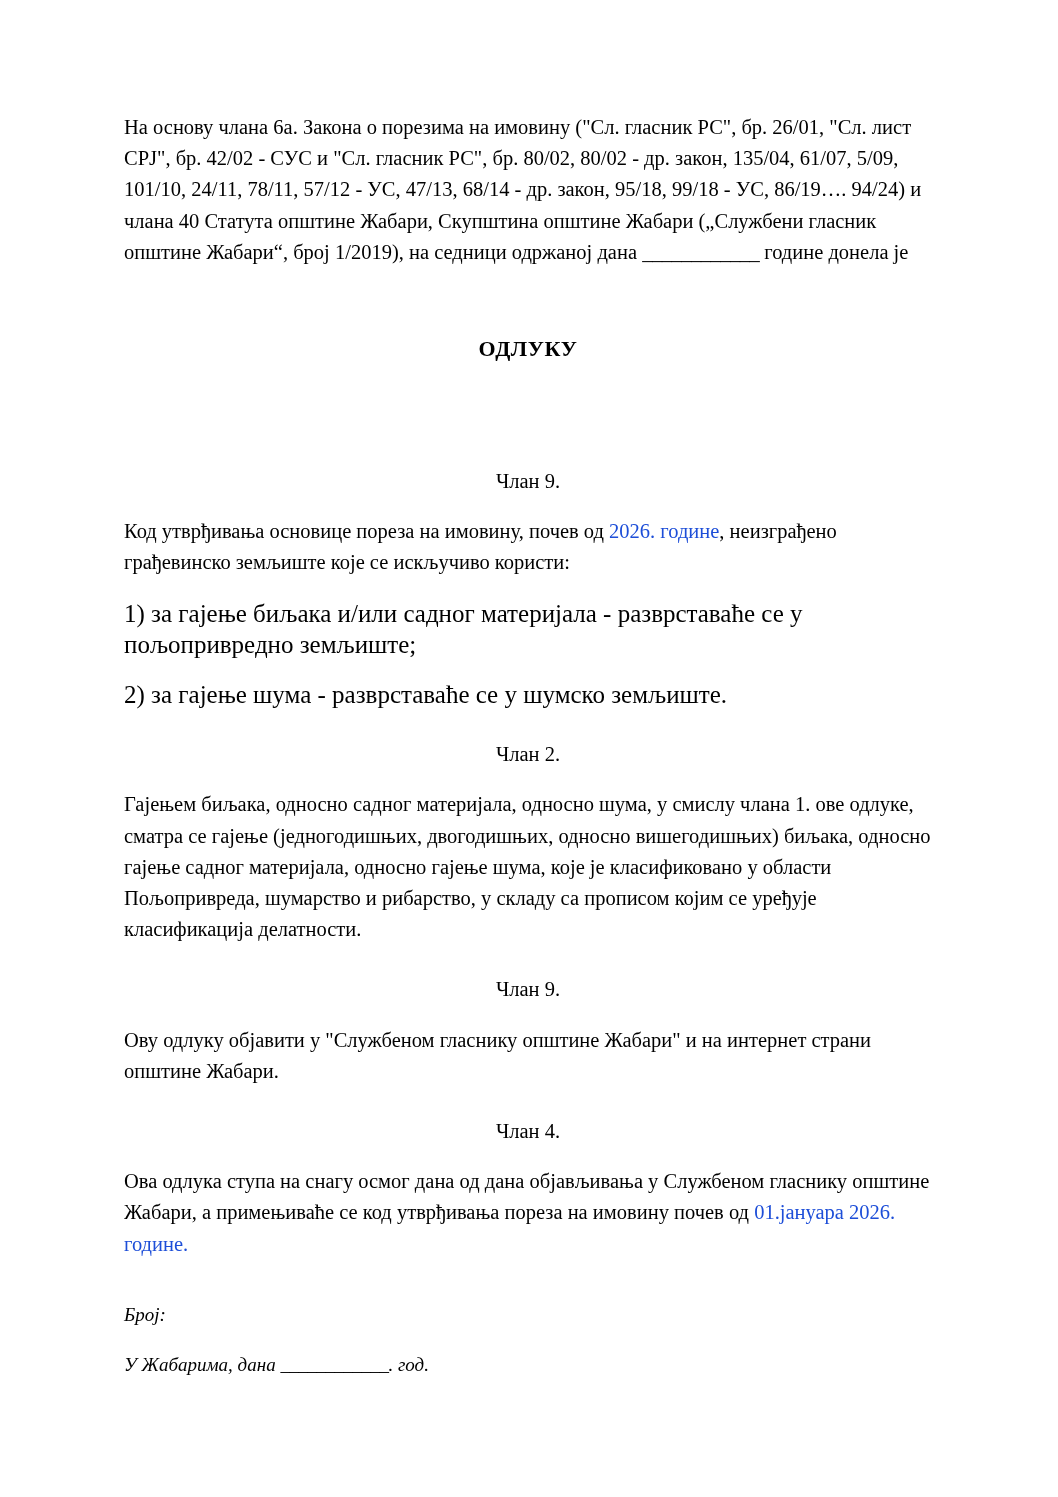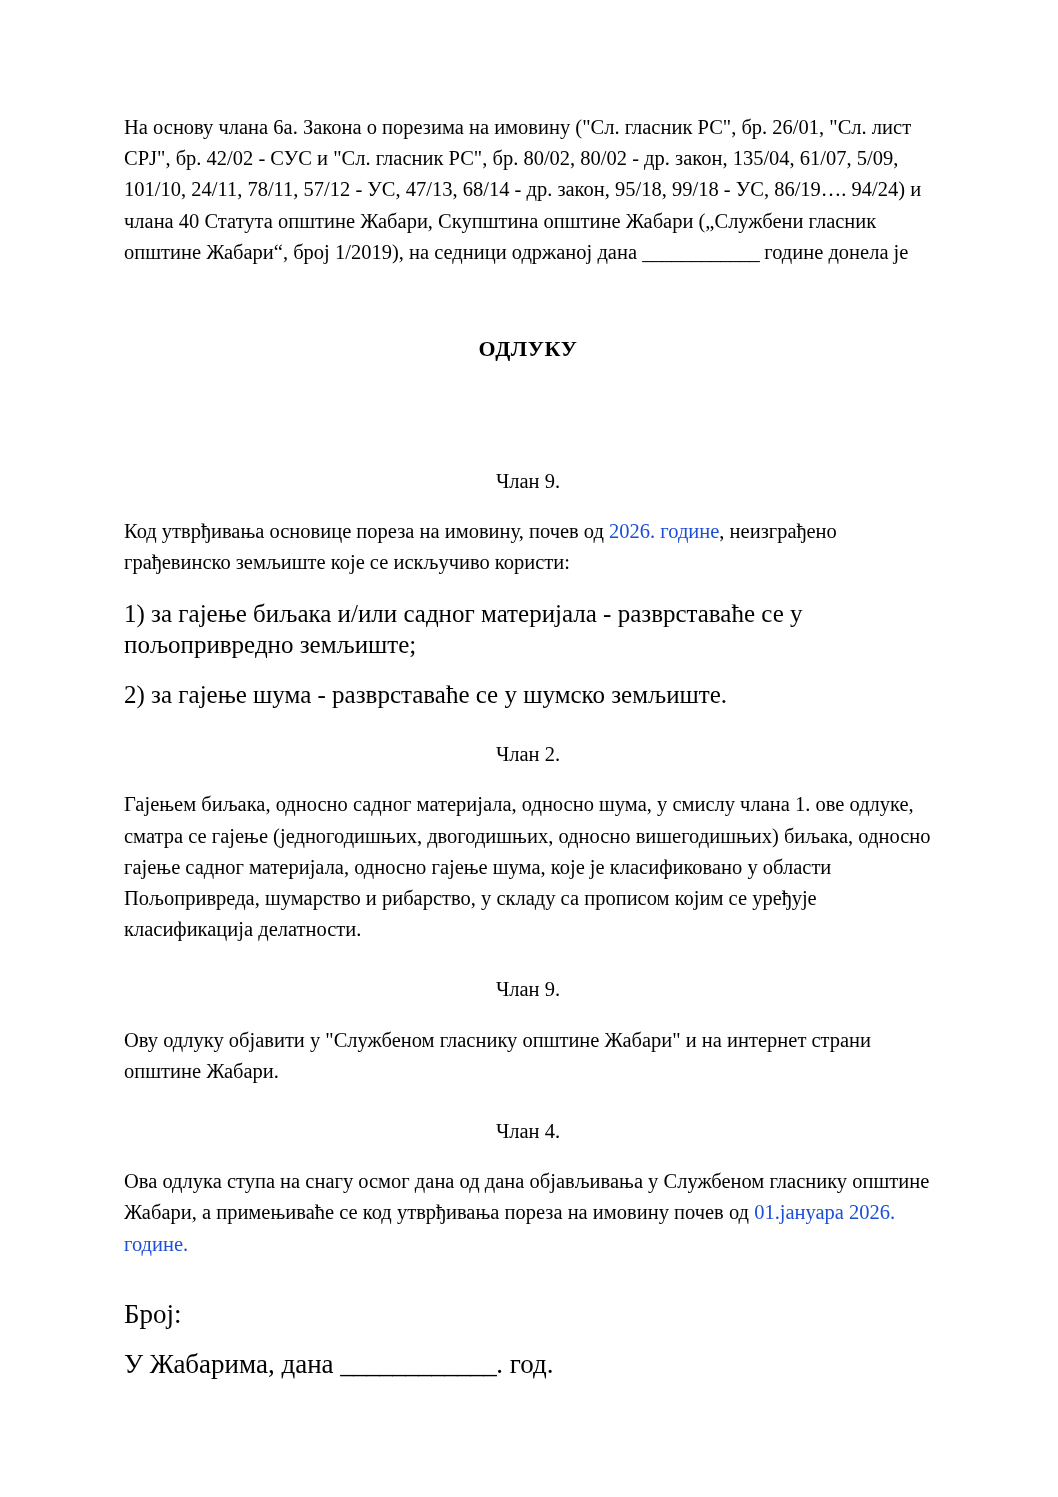--- a/index.html
+++ b/index.html
@@ -74,23 +74,24 @@
   }
   .blank-line {
     letter-spacing: -0.5px;
   }
   .list-item {
     font-size: 25px;
     line-height: 31.2px;
     margin-bottom: 19px;
   }
   .tail-line {
-    font-size: 27px;
+    font-size: 19px;
     line-height: 31.2px;
     margin-bottom: 19px;
+    font-style: italic;
   }
 </style>
 </head>
 <body>
 
 <div class="page">
   <div class="content">
 
     <p class="body-par intro"><span>На основу члана 6а. Закона о порезима на имовину ("Сл. гласник РС", бр. 26/01, "Сл. лист СРЈ", бр. 42/02 - СУС и "Сл. гласник РС", бр. 80/02, 80/02 - др. закон, 135/04, 61/07, 5/09, 101/10, 24/11, 78/11, 57/12 - УС, 47/13, 68/14 - др. закон, 95/18, 99/18 - УС, 86/19…. 94/24) и члана 40 Статута општине Жабари, Скупштина општине Жабари („Службени гласник општине Жабари“, број 1/2019), на седници одржаној дана </span><span class="blank-line">____________</span><span> године донела је</span></p>
 

